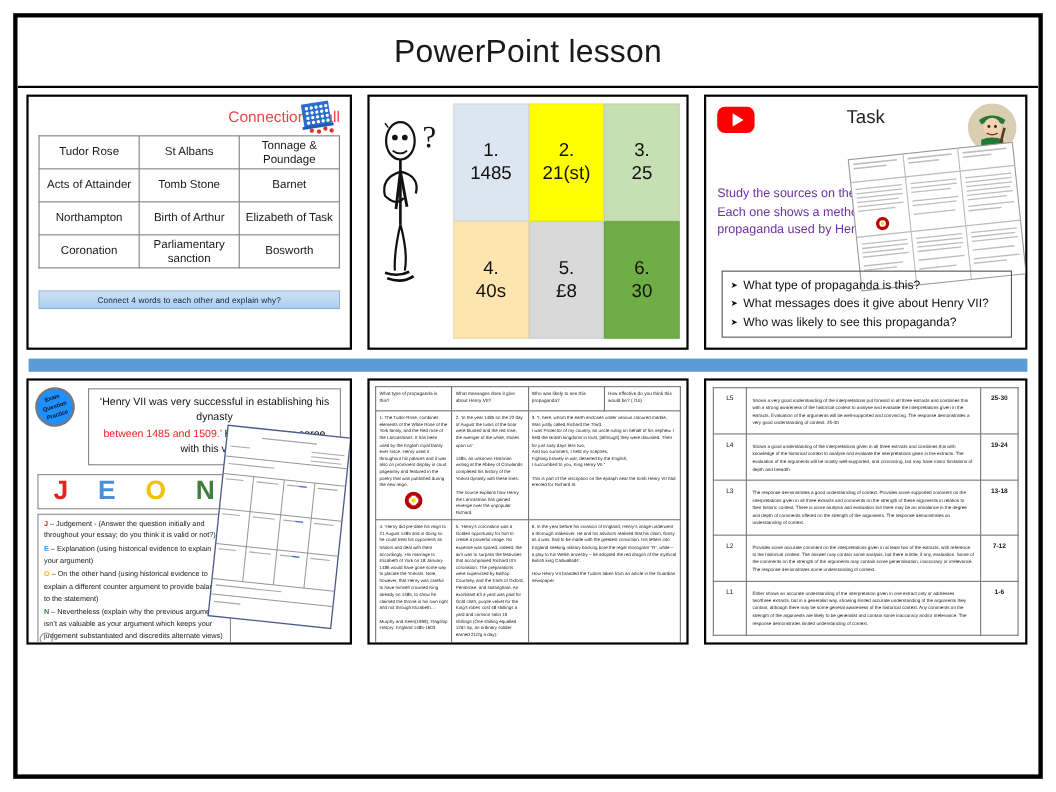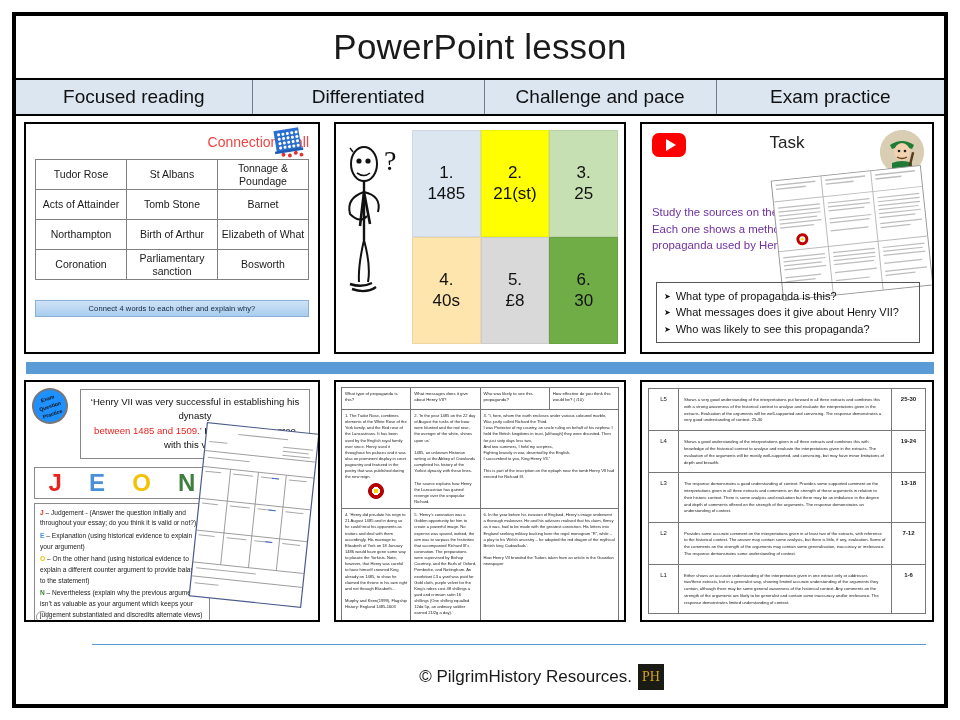--- a/index.html
+++ b/index.html
@@ -8,21 +8,21 @@
   #frame {
     position:absolute; left:12px; top:12px; width:936px; height:696px;
     border:4px solid #000; background:#fff; overflow:hidden;
   }
 
   
   #title-bar {
     height:64px; display:flex; align-items:center; justify-content:center;
     border-bottom:2px solid #000; background:#fff;
   }
-  #title-bar .title { font-size:35px; color:#1a1a1a; letter-spacing:.2px; }
+  #title-bar .title { font-size:29px; color:#1a1a1a; letter-spacing:.2px; }
 
   #tab-bar { display:flex; height:36px; border-bottom:2px solid #000; background:#dde7f2; }
   #tab-bar .tab {
     display:flex; align-items:center; justify-content:center;
     font-size:19px; color:#111; border-right:1px solid #6d7d8c; background:#dce6f1;
     white-space:nowrap;
   }
   #tab-bar .tab:last-child { border-right:none; }
   #tab-bar .tab.t0 { width:25.5%; }
   #tab-bar .tab.t1 { width:25.0%; }
@@ -141,26 +141,20 @@
 </style>
 </head>
 <body>
 
 <div id="frame">
 
   <div id="title-bar">
     <div class="title">PowerPoint lesson</div>
   </div>
 
-  <div id="tab-bar">
-    <div class="tab t0">Focused reading</div>
-    <div class="tab t1">Differentiated</div>
-    <div class="tab t2">Challenge and pace</div>
-    <div class="tab t3">Exam practice</div>
-  </div>
 
   <div id="body">
 
     <div class="row row1">
 
       <div class="panel p1">
         <div class="cw">
           <div class="cw-head">
             <span>Connection Wall</span>
             <svg class="cw-icon" viewBox="0 0 40 36">
@@ -204,21 +198,21 @@
               <td>Tonnage &amp; Poundage</td>
             </tr>
             <tr>
               <td>Acts of Attainder</td>
               <td>Tomb Stone</td>
               <td>Barnet</td>
             </tr>
             <tr>
               <td>Northampton</td>
               <td>Birth of Arthur</td>
-              <td>Elizabeth of What</td>
+              <td>Elizabeth of Task</td>
             </tr>
             <tr>
               <td>Coronation</td>
               <td>Parliamentary sanction</td>
               <td>Bosworth</td>
             </tr>
           </tbody>
             </table>
           <div class="cw-foot">Connect 4 words to each other and explain why?</div>
         </div>
@@ -501,22 +495,15 @@
               <td class="lvl">L1</td>
               <td class="dsc">Either shows an accurate understanding of the interpretation given in one extract only or addresses two/three extracts, but in a generalist way, showing limited accurate understanding of the arguments they contain, although there may be some general awareness of the historical context. Any comments on the strength of the arguments are likely to be generalist and contain some inaccuracy and/or irrelevance. The response demonstrates limited understanding of context.</td>
               <td class="mk">1-6</td>
             </tr>
           </tbody>
             </table>
         </div>
       </div>
     </div>
 
-    <div id="footer">
-      <div class="rule"></div>
-      <div class="credit">
-        <span>© PilgrimHistory Resources.</span>
-        <span class="ph-logo">PH</span>
-      </div>
-    </div>
 
   </div>
 </div>
 
 </body></html>

